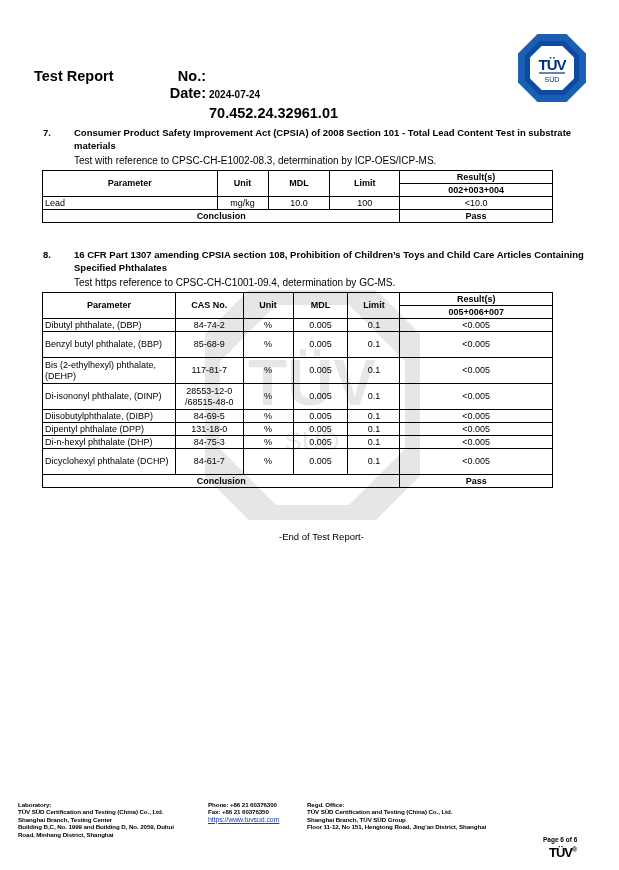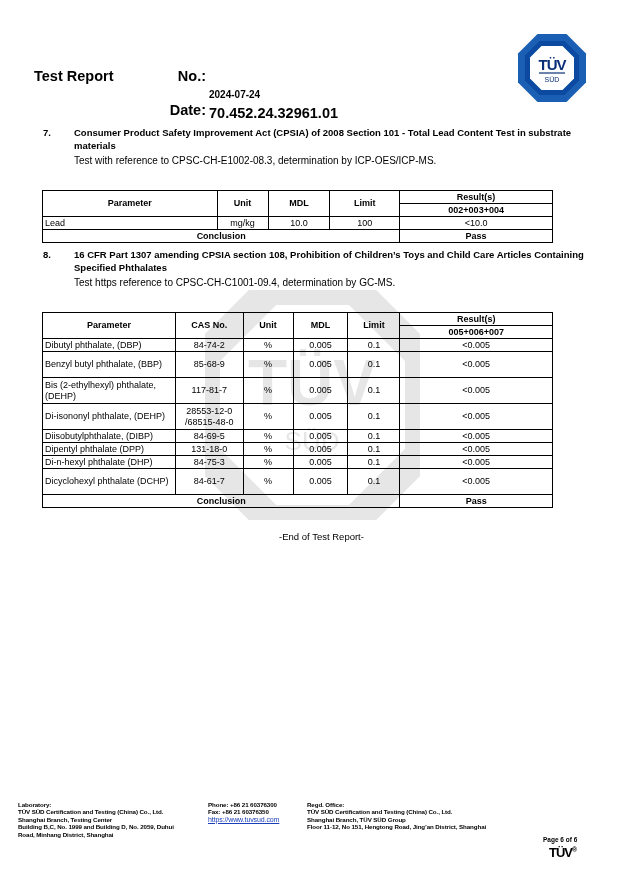--- a/index.html
+++ b/index.html
@@ -2,29 +2,29 @@
 <html><head>
 <meta charset="utf-8">
 <style>
   html, body { margin: 0; padding: 0; background: #ffffff; }
   body { width: 619px; height: 870px; position: relative; overflow: hidden;
          font-family: "Liberation Sans", sans-serif; color: #000; }
   .abs { position: absolute; }
   .hdr-title { left: 34px; top: 68px; font-size: 14.5px; font-weight: bold; }
   .hdr-nolabel { left: 170px; top: 68px; font-size: 14.5px; font-weight: bold; width: 36px; text-align: right; }
   .hdr-noval { left: 209px; top: 68px; font-size: 14.5px; font-weight: bold; margin-top: 37px; }
-  .hdr-datelabel { left: 160px; top: 102px; font-size: 14.5px; font-weight: bold; width: 46px; text-align: right; }
+  .hdr-datelabel { left: 160px; top: 85px; font-size: 14.5px; font-weight: bold; width: 46px; text-align: right; }
   .hdr-dateval { left: 209px; top: 89px; font-size: 10px; font-weight: bold; }
   .logo { left: 517px; top: 33px; width: 70px; height: 70px; }
 
   .sec-num { font-size: 9.5px; font-weight: bold; }
   .sec-title { font-size: 9.5px; font-weight: bold; line-height: 13px; width: 515px; }
   .sec-ref { font-size: 10px; }
 
-  table.rt { position: absolute; border-collapse: collapse; font-size: 9px; margin-top: 20px; }
+  table.rt { position: absolute; border-collapse: collapse; font-size: 9px; }
   table.rt td, table.rt th { border: 1px solid #000; padding: 0 2px; height: 12px; line-height: 11px; }
   table.rt th { font-weight: bold; text-align: center; }
   table.rt td { text-align: center; }
   table.rt td.l { text-align: left; }
   table.rt td.b { font-weight: bold; }
   table.rt { border: 1.5px solid #000; }
 
   .watermark { left: 205px; top: 290px; width: 215px; height: 230px; opacity: 0.14; pointer-events: none; }
   .end { left: 0; width: 619px; top: 531px; text-align: center; font-size: 9.5px; padding-left: 12px; }
 
@@ -138,21 +138,21 @@
   </tr>
   <tr>
     <td class="l" style="height:25px">Bis (2-ethylhexyl) phthalate, (DEHP)</td>
     <td>117-81-7</td>
     <td>%</td>
     <td>0.005</td>
     <td>0.1</td>
     <td>&lt;0.005</td>
   </tr>
   <tr>
-    <td class="l" style="height:25px">Di-isononyl phthalate, (DEHP)</td>
+    <td class="l" style="height:25px">Di-isononyl phthalate, (DINP)</td>
     <td>28553-12-0 /68515-48-0</td>
     <td>%</td>
     <td>0.005</td>
     <td>0.1</td>
     <td>&lt;0.005</td>
   </tr>
   <tr>
     <td class="l">Diisobutylphthalate, (DIBP)</td>
     <td>84-69-5</td>
     <td>%</td>

